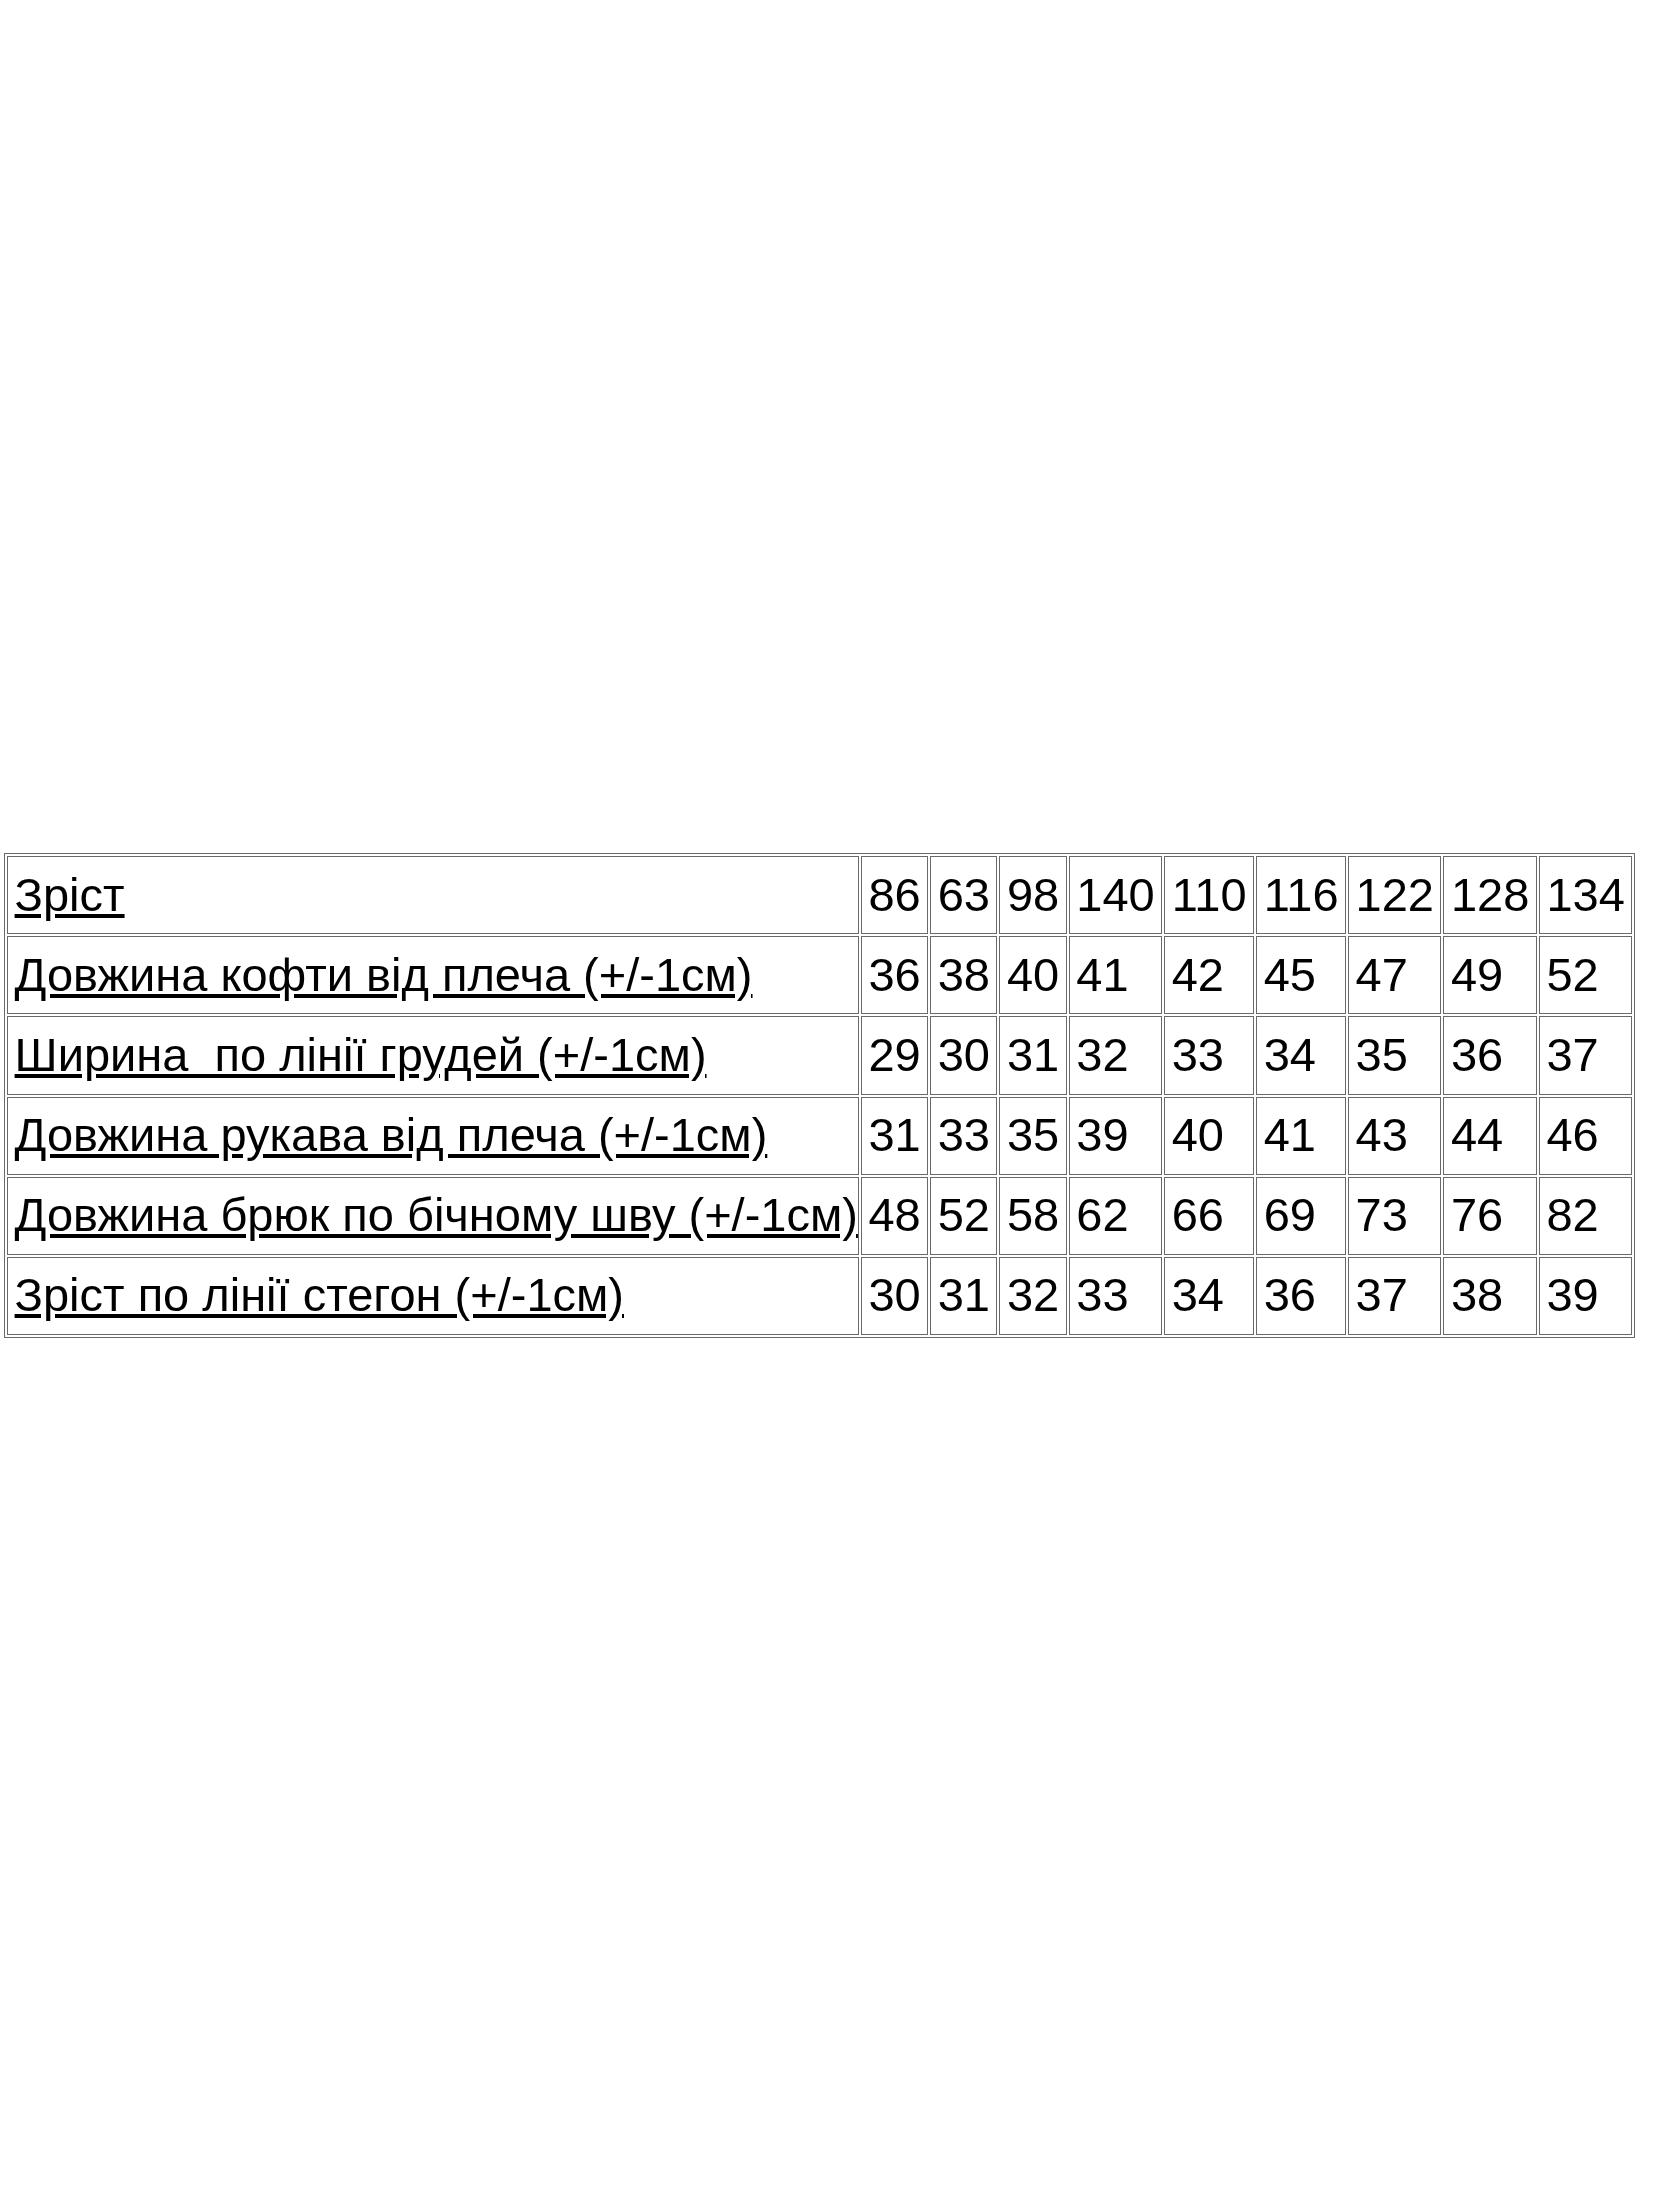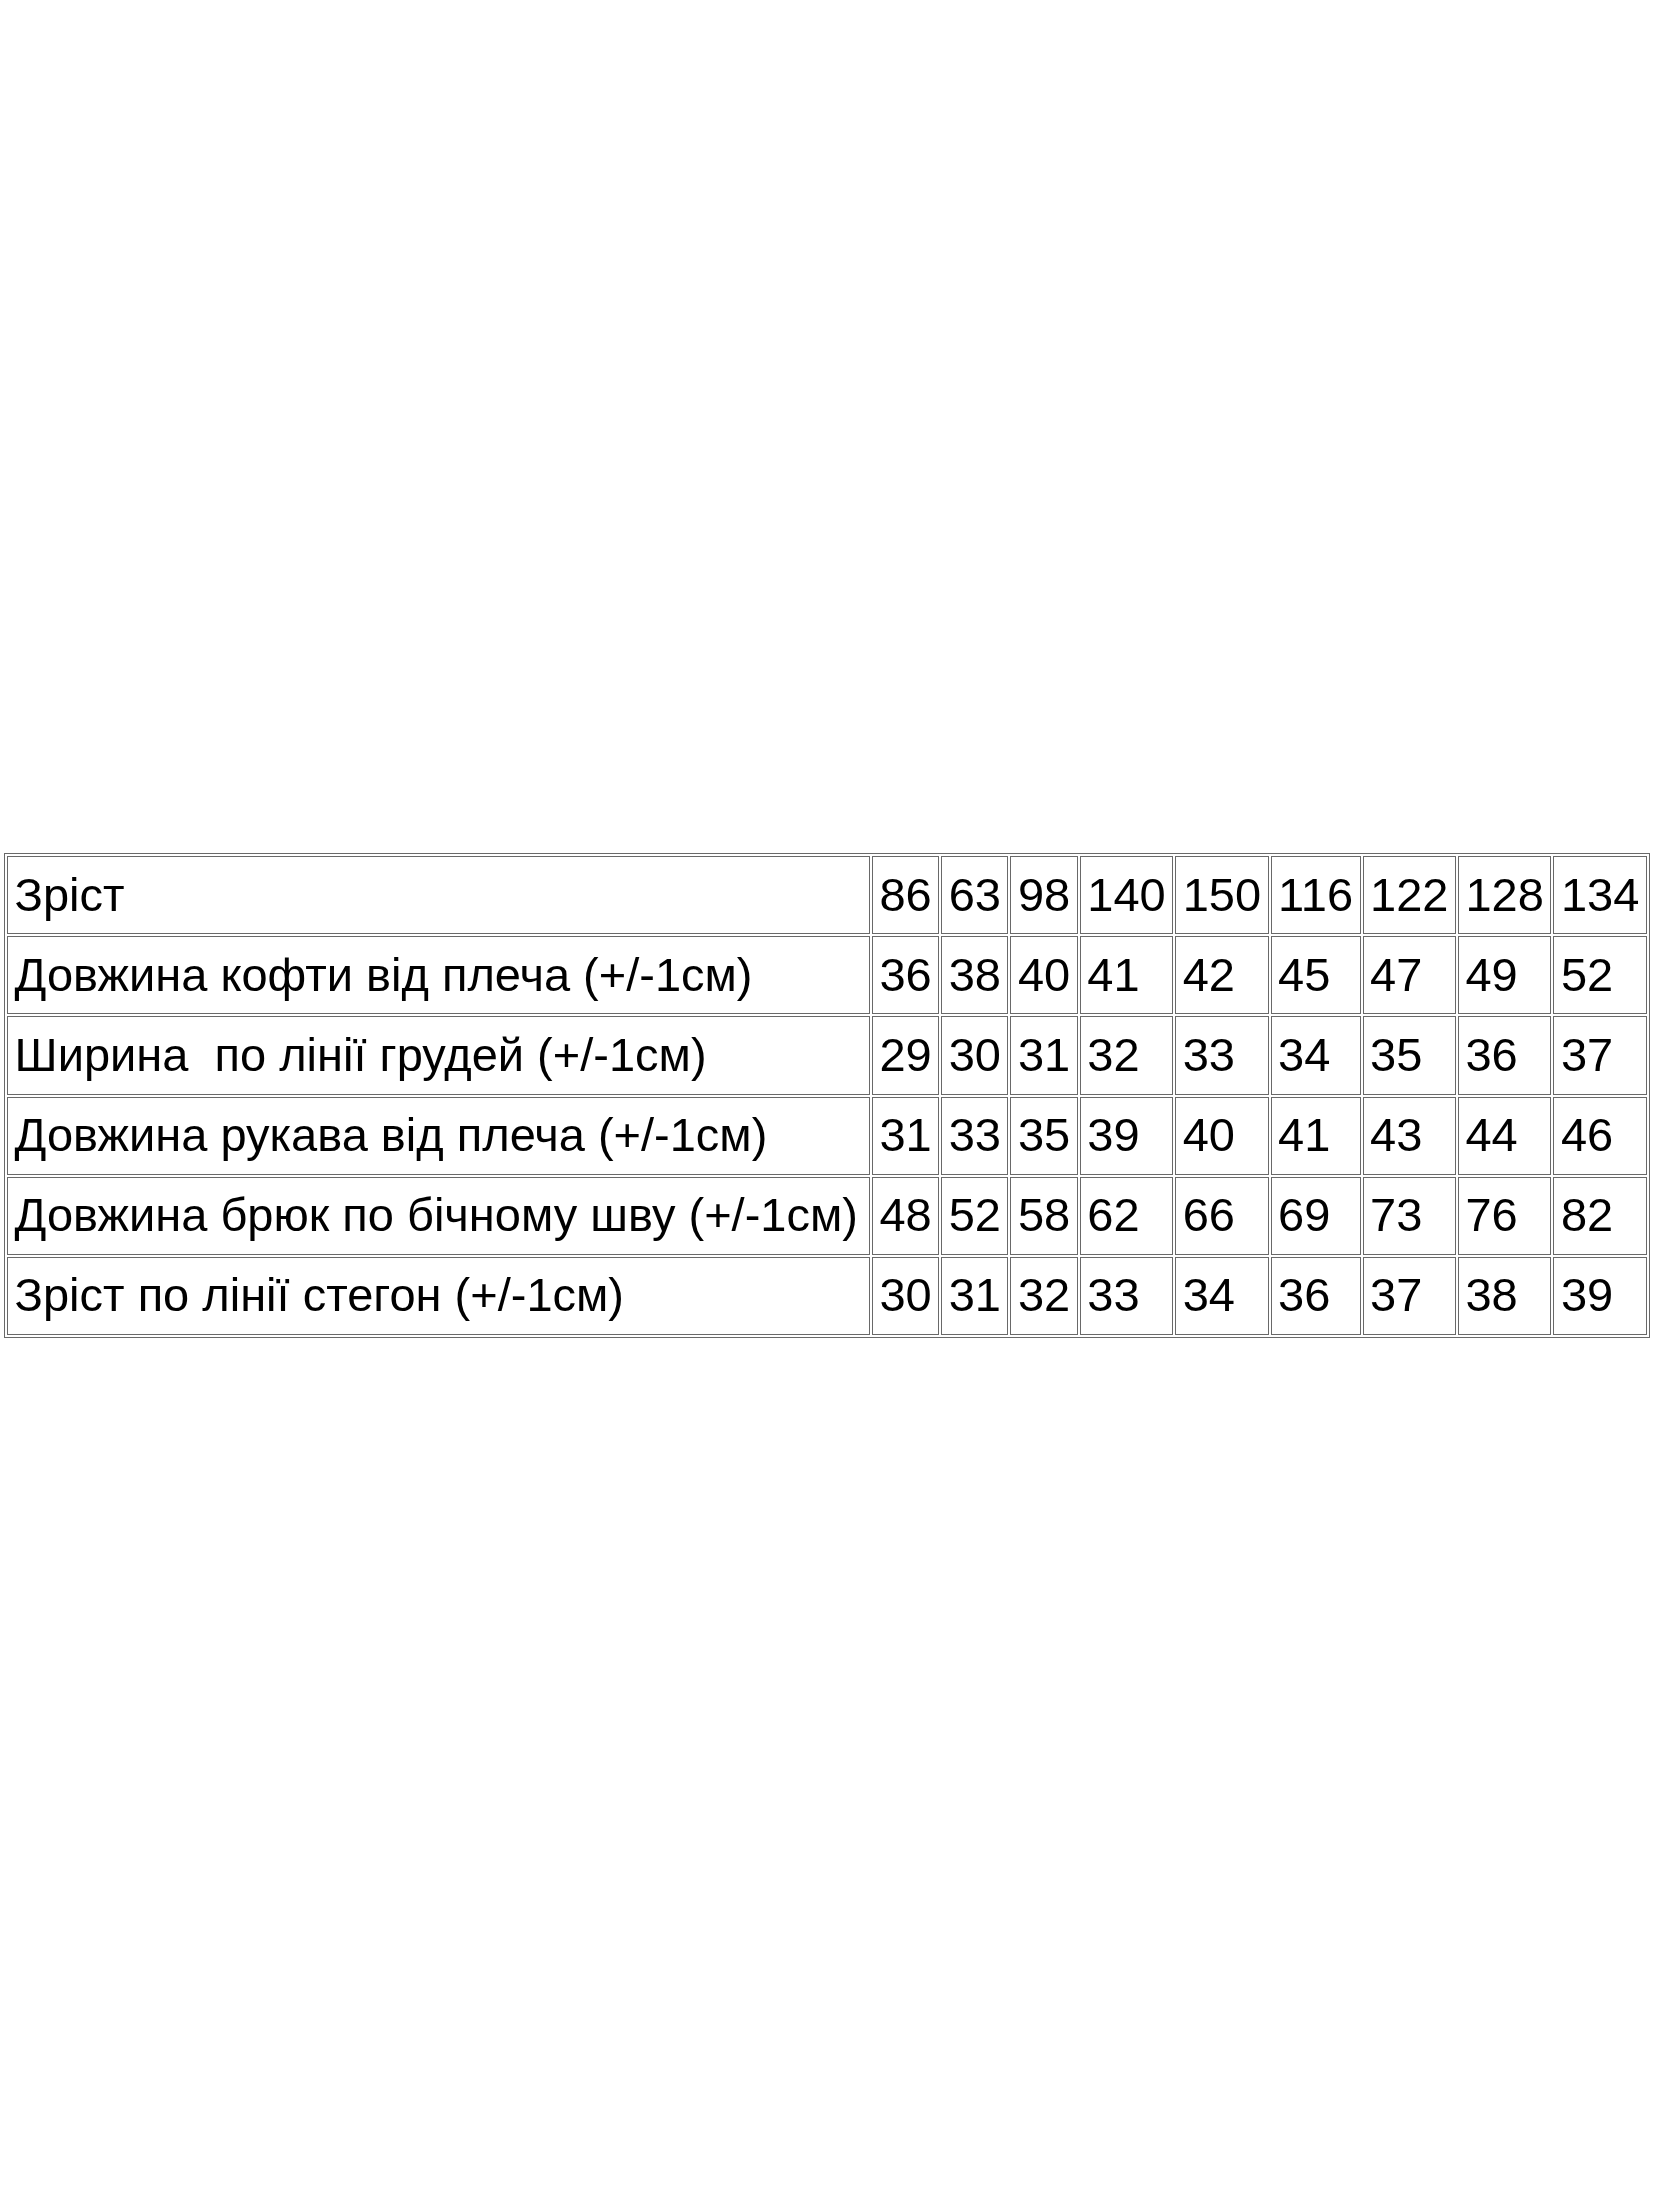--- a/index.html
+++ b/index.html
@@ -30,39 +30,40 @@
     background: #ffffff;
     color: #000000;
     font-size: 47px;
     line-height: 1.17;
     padding: 10.6px 6.5px;
     vertical-align: middle;
     text-align: left;
     white-space: pre;
   }
   table.size-chart td.label-cell {
-    padding-right: 11px;
+    padding-right: 0;
+    text-decoration: underline;
   }
   table.size-chart td.value-cell {
     min-width: 49px;
   }
 </style>
 </head>
 <body>
 
 <div class="page">
   <table class="size-chart">
     <tbody>
       <tr>
         <td class="label-cell">Зріст</td>
         <td class="value-cell">86</td>
         <td class="value-cell">63</td>
         <td class="value-cell">98</td>
         <td class="value-cell">140</td>
-        <td class="value-cell">150</td>
+        <td class="value-cell">110</td>
         <td class="value-cell">116</td>
         <td class="value-cell">122</td>
         <td class="value-cell">128</td>
         <td class="value-cell">134</td>
       </tr>
       <tr>
         <td class="label-cell">Довжина кофти від плеча (+/-1см)</td>
         <td class="value-cell">36</td>
         <td class="value-cell">38</td>
         <td class="value-cell">40</td>

